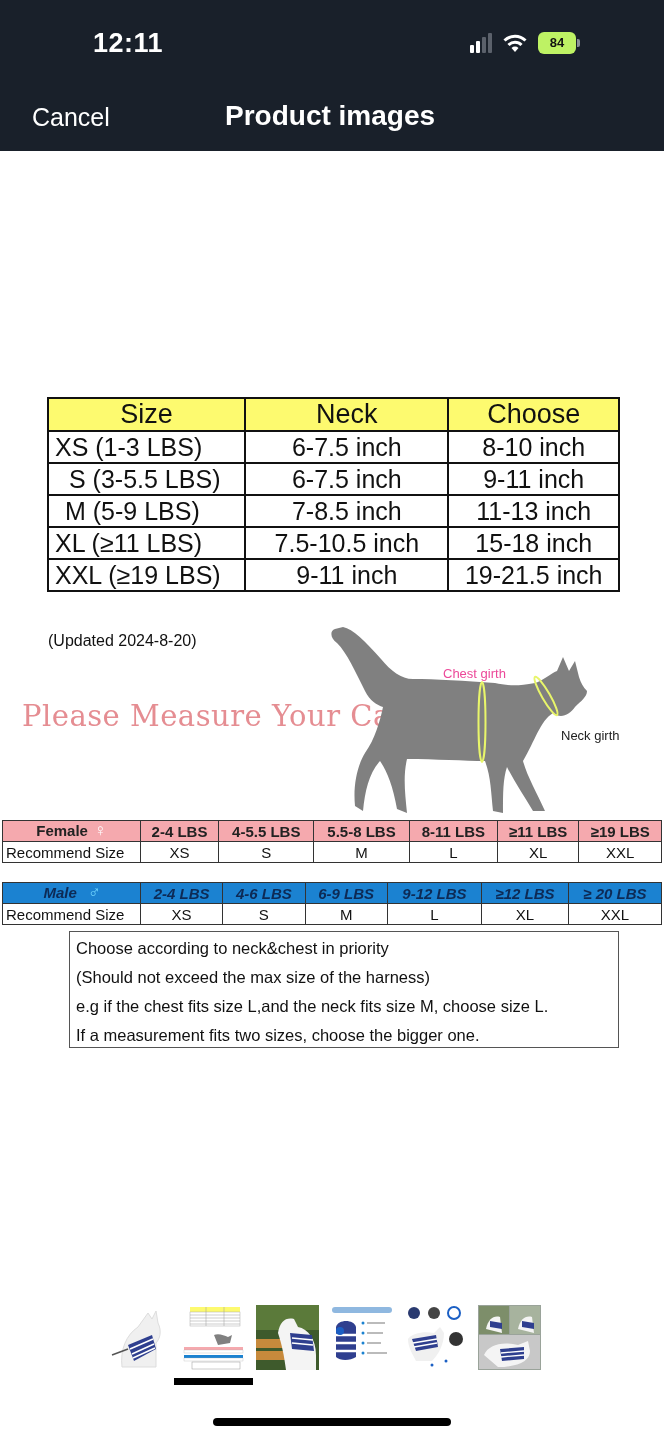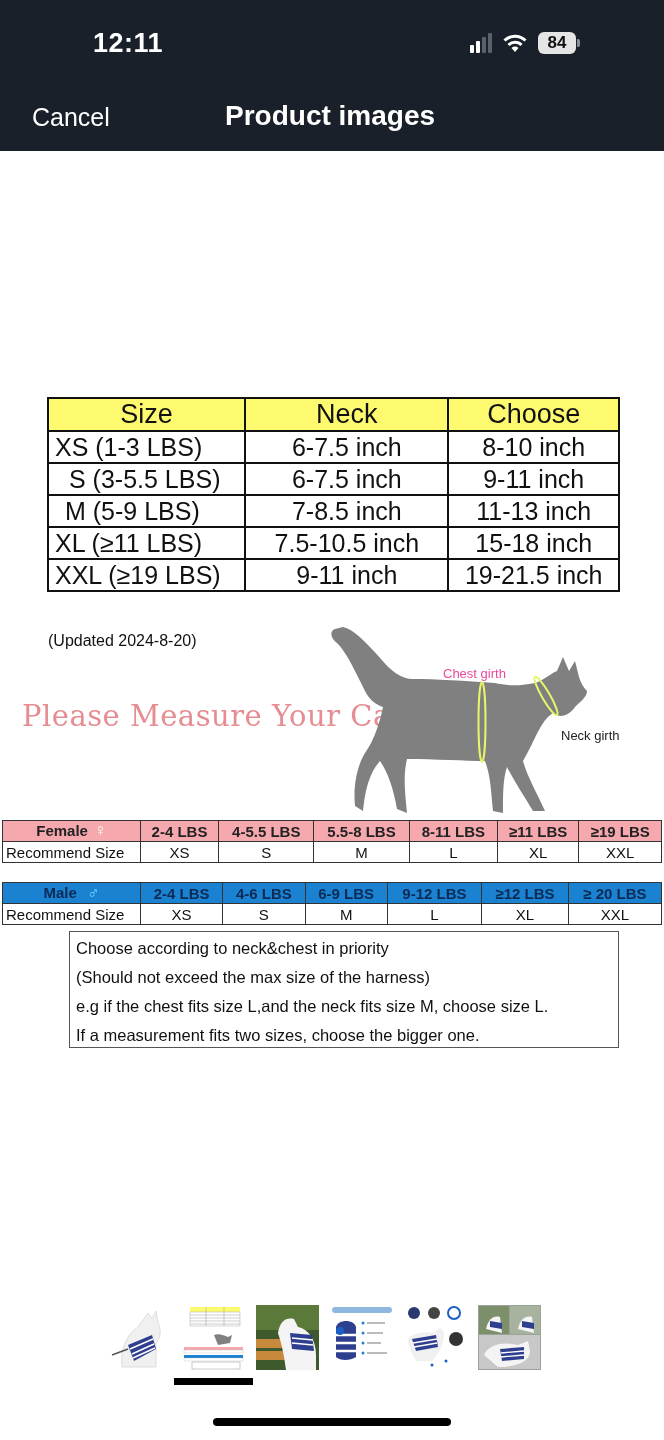--- a/index.html
+++ b/index.html
@@ -7,21 +7,21 @@
   body { font-family: "Liberation Sans", sans-serif; position: relative; }
 
   .topbar { position: absolute; left: 0; top: 0; width: 664px; height: 151px; background: #19202a; }
   .status-time { position: absolute; left: 93px; top: 28px; color: #fff; font-size: 27px; font-weight: 600; letter-spacing: 0.5px; }
   .status-icons { position: absolute; left: 470px; top: 32px; display: flex; align-items: center; gap: 10px; }
   .signal { display: flex; align-items: flex-end; gap: 2px; height: 20px; }
   .signal span { width: 4px; background: #fff; border-radius: 1px; }
   .signal span.dim { background: #5b616b; }
   .wifi { width: 26px; height: 20px; }
   .battery { display: flex; align-items: center; }
-  .battery-body { width: 38px; height: 22px; background: #e5e5e5; border-radius: 6px; color: #111; font-size: 17px; font-weight: 700; text-align: center; line-height: 22px; }
+  .battery-body { width: 38px; height: 22px; background: #bef264; border-radius: 6px; color: #111; font-size: 13px; font-weight: 700; text-align: center; line-height: 22px; }
   .battery-tip { width: 3px; height: 8px; background: #8a8f97; border-radius: 0 2px 2px 0; margin-left: 1px; }
 
   .nav-cancel { position: absolute; left: 32px; top: 103px; color: #fff; font-size: 25px; }
   .nav-title { position: absolute; left: 225px; top: 100px; color: #fff; font-size: 28px; font-weight: 700; }
 
   .content { position: absolute; left: 0; top: 151px; width: 664px; height: 1150px; background: #fff; }
 
   
   .size-table { position: absolute; left: 47px; top: 246px; width: 573px; border-collapse: collapse; }
   .size-table th, .size-table td { border: 2px solid #111; font-weight: 400; color: #111; height: 32px; font-size: 25px; padding: 0 2px; }
@@ -37,21 +37,21 @@
   .cat-figure { position: absolute; left: 325px; top: 470px; width: 300px; height: 200px; }
   .chest-label { position: absolute; left: 443px; top: 515px; font-size: 13px; color: #ec4899; }
   .neck-label { position: absolute; left: 561px; top: 577px; font-size: 13px; color: #222; }
 
   
   .gender-table { position: absolute; left: 2px; width: 660px; border-collapse: collapse; }
   .gender-table td { border: 1.5px solid #333; text-align: center; font-size: 15px; color: #111; height: 21px; padding: 0; }
   .female-table { top: 669px; }
   .male-table { top: 731px; }
   .female-table tr.head td { background: #f5a9ae; color: #222; font-weight: 600; }
-  .male-table tr.head td { background: #1b82d1; color: #0d2a55; font-weight: 600; }
+  .male-table tr.head td { background: #1b82d1; color: #0d2a55; font-weight: 600; font-style: italic; }
   .gender-table td.label-col { width: 138px; text-align: center; }
   .gender-table tr.rec td.label-col { text-align: left; padding-left: 3px; }
   .gender-table tr.rec td { background: #fff; }
   .female-sym { color: #fff; font-size: 17px; margin-left: 6px; }
   .male-sym { color: #73d8ff; font-size: 17px; margin-left: 10px; font-weight: 700; }
 
   .tips-box { position: absolute; left: 69px; top: 780px; width: 550px; height: 117px; border: 1.5px solid #555; padding: 2px 6px; }
   .tips-box p { font-size: 16.5px; color: #111; line-height: 29px; white-space: nowrap; }
 
   

